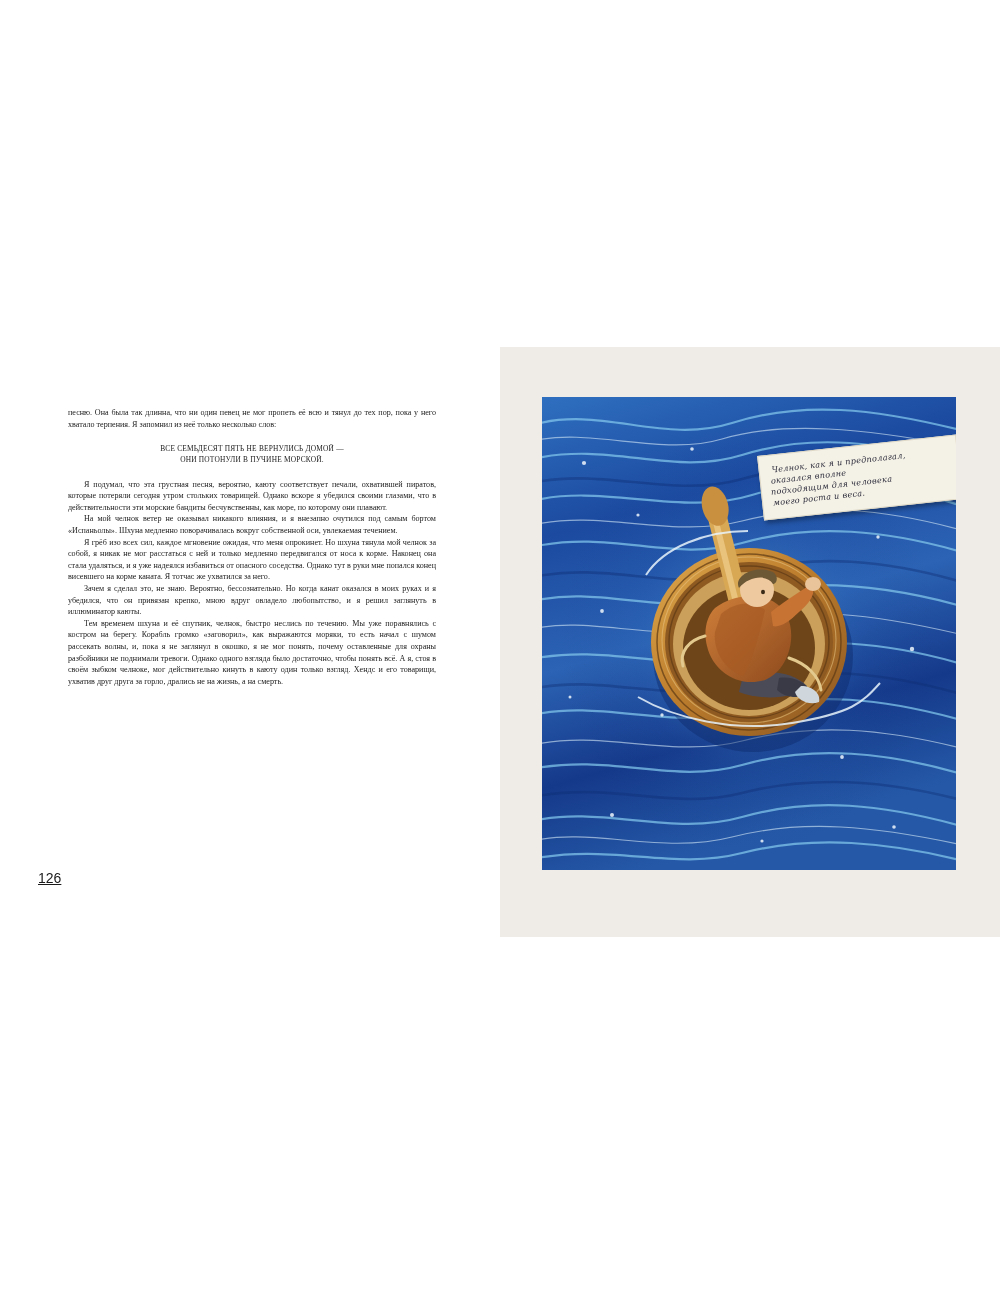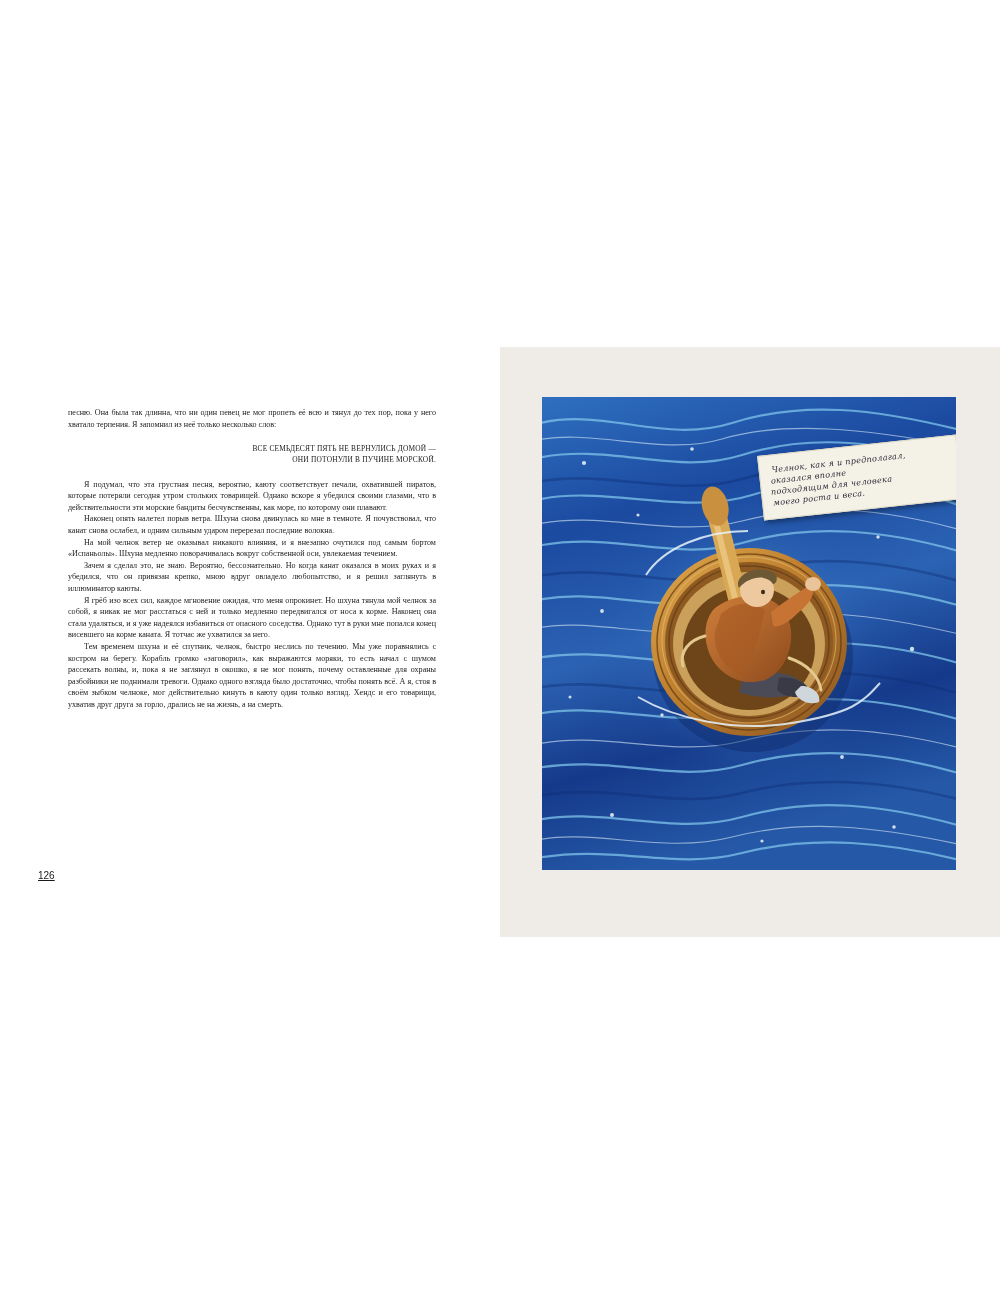--- a/index.html
+++ b/index.html
@@ -47,33 +47,33 @@
   }
 
   .text-column p {
     margin: 0;
     text-indent: 16px;
   }
   .text-column p.no-indent { text-indent: 0; }
 
   .song {
     margin: 13px 0 13px 0;
-    text-align: right;
+    text-align: center;
     font-size: 7.4px;
     line-height: 11.2px;
     letter-spacing: 0.2px;
     text-indent: 0;
   }
   .song div { text-indent: 0; }
 
   .folio {
     position: absolute;
     left: 38px;
     top: 861px;
-    font-size: 10px;
+    font-size: 14px;
     color: #1a1a1a;
     font-family: "Liberation Sans", sans-serif;
     text-decoration: underline;
   }
 
   
   .plate-page {
     position: absolute;
     left: 500px; top: 338px;
     width: 500px;
@@ -129,24 +129,23 @@
 
     <div class="text-column">
       <p class="no-indent">песню. Она была так длинна, что ни один певец не мог пропеть её всю и тянул до тех пор, пока у него хватало терпения. Я запомнил из неё только несколько слов:</p>
 
       <div class="song">
         <div>ВСЕ СЕМЬДЕСЯТ ПЯТЬ НЕ ВЕРНУЛИСЬ ДОМОЙ —</div>
         <div>ОНИ ПОТОНУЛИ В ПУЧИНЕ МОРСКОЙ.</div>
       </div>
 
       <p>Я подумал, что эта грустная песня, вероятно, каюту соответствует печали, охватившей пиратов, которые потеряли сегодня утром стольких товарищей. Однако вскоре я убедился своими глазами, что в действительности эти морские бандиты бесчувственны, как море, по которому они плавают.</p>
-      <p>Наконец опять налетел порыв ветра. Шхуна снова двинулась ко мне в темноте. Я почувствовал, что канат снова ослабел, и одним сильным ударом перерезал последние волокна.</p>
       <p>На мой челнок ветер не оказывал никакого влияния, и я внезапно очутился под самым бортом «Испаньолы». Шхуна медленно поворачивалась вокруг собственной оси, увлекаемая течением.</p>
+      <p>Я грёб изо всех сил, каждое мгновение ожидая, что меня опрокинет. Но шхуна тянула мой челнок за собой, я никак не мог расстаться с ней и только медленно передвигался от носа к корме. Наконец она стала удаляться, и я уже надеялся избавиться от опасного соседства. Однако тут в руки мне попался конец висевшего на корме каната. Я тотчас же ухватился за него.</p>
       <p>Зачем я сделал это, не знаю. Вероятно, бессознательно. Но когда канат оказался в моих руках и я убедился, что он привязан крепко, мною вдруг овладело любопытство, и я решил заглянуть в иллюминатор каюты.</p>
-      <p>Я грёб изо всех сил, каждое мгновение ожидая, что меня опрокинет. Но шхуна тянула мой челнок за собой, я никак не мог расстаться с ней и только медленно передвигался от носа к корме. Наконец она стала удаляться, и я уже надеялся избавиться от опасного соседства. Однако тут в руки мне попался конец висевшего на корме каната. Я тотчас же ухватился за него.</p>
       <p>Тем временем шхуна и её спутник, челнок, быстро неслись по течению. Мы уже поравнялись с костром на берегу. Корабль громко «заговорил», как выражаются моряки, то есть начал с шумом рассекать волны, и, пока я не заглянул в окошко, я не мог понять, почему оставленные для охраны разбойники не поднимали тревоги. Однако одного взгляда было достаточно, чтобы понять всё. А я, стоя в своём зыбком челноке, мог действительно кинуть в каюту один только взгляд. Хендс и его товарищи, ухватив друг друга за горло, дрались не на жизнь, а на смерть.</p>
     </div>
 
     <div class="folio">126</div>
   </div>
 
   <div class="plate-page">
     <div class="plate-frame">
 
       <svg class="plate-svg" viewBox="0 0 414 473" preserveAspectRatio="none">

